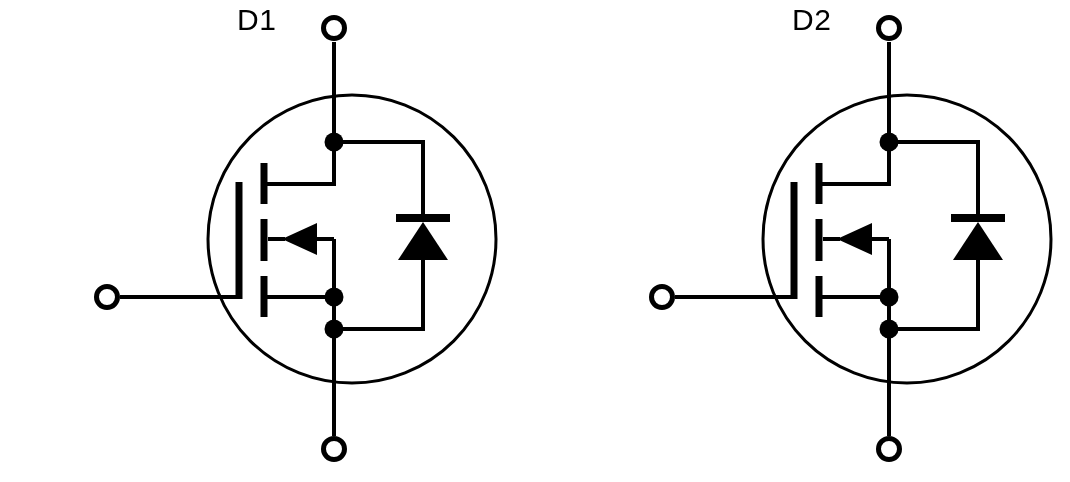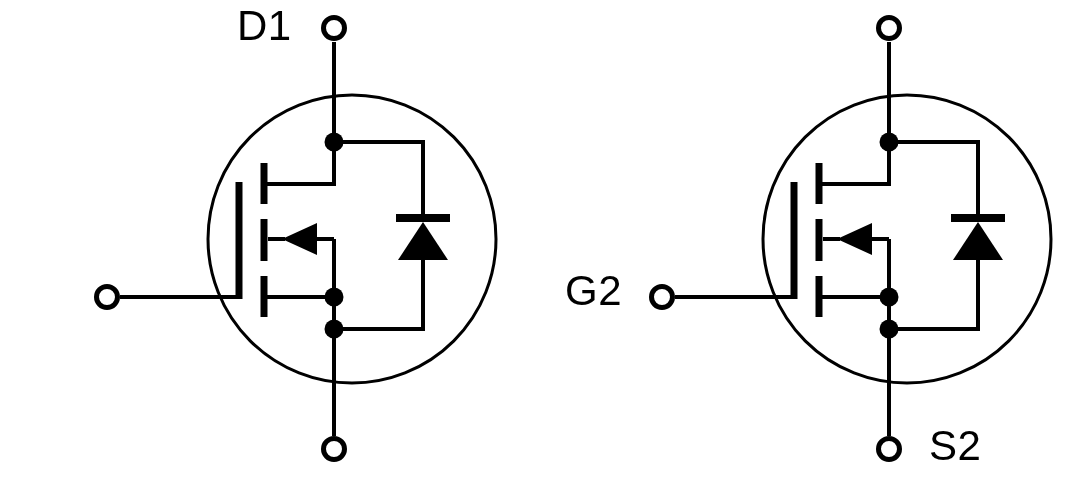--- a/index.html
+++ b/index.html
@@ -24,21 +24,21 @@
   .mosfet.q1 { left: 0; }
   .mosfet.q2 { left: 555px; }
   .mosfet svg {
     position: absolute;
     left: 0;
     top: 0;
     display: block;
   }
   .pin-label {
     position: absolute;
-    font-size: 42px;
+    font-size: 30px;
     line-height: 1;
     letter-spacing: 0.5px;
     color: #000000;
     white-space: nowrap;
     user-select: none;
   }
   .pin-label.drain  { left: 237px; top: 5px;   }
   .pin-label.gate   { left: 10px;  top: 270px; }
   .pin-label.source { left: 374px; top: 425px; }
 </style>
@@ -109,17 +109,16 @@
       <polyline points="423,260 423,329 334,329" stroke-width="4"></polyline>
       <line x1="334" y1="142" x2="334" y2="42" stroke-width="4"></line>
       <line x1="334" y1="329" x2="334" y2="436" stroke-width="4"></line>
       <circle cx="334" cy="142" r="9.5" fill="#000000" stroke="none"></circle>
       <circle cx="334" cy="297" r="9.5" fill="#000000" stroke="none"></circle>
       <circle cx="334" cy="329" r="9.5" fill="#000000" stroke="none"></circle>
       <circle cx="334" cy="28" r="10.5" fill="#ffffff" stroke-width="5"></circle>
       <circle cx="107" cy="297" r="10.5" fill="#ffffff" stroke-width="5"></circle>
       <circle cx="334" cy="449" r="10.5" fill="#ffffff" stroke-width="5"></circle>
     </svg>
-    <span class="pin-label gate">G2</span>
-    <span class="pin-label source">S2</span>
+    <span class="pin-label drain">D2</span>
   </section>
 
 </div>
 
 </body></html>

